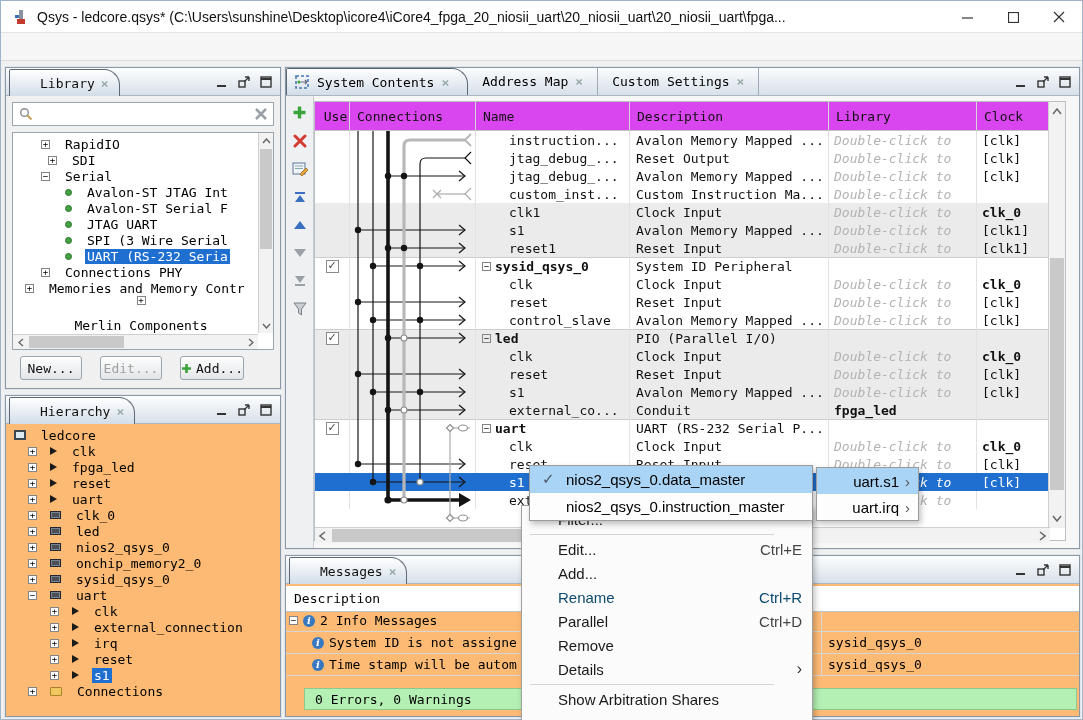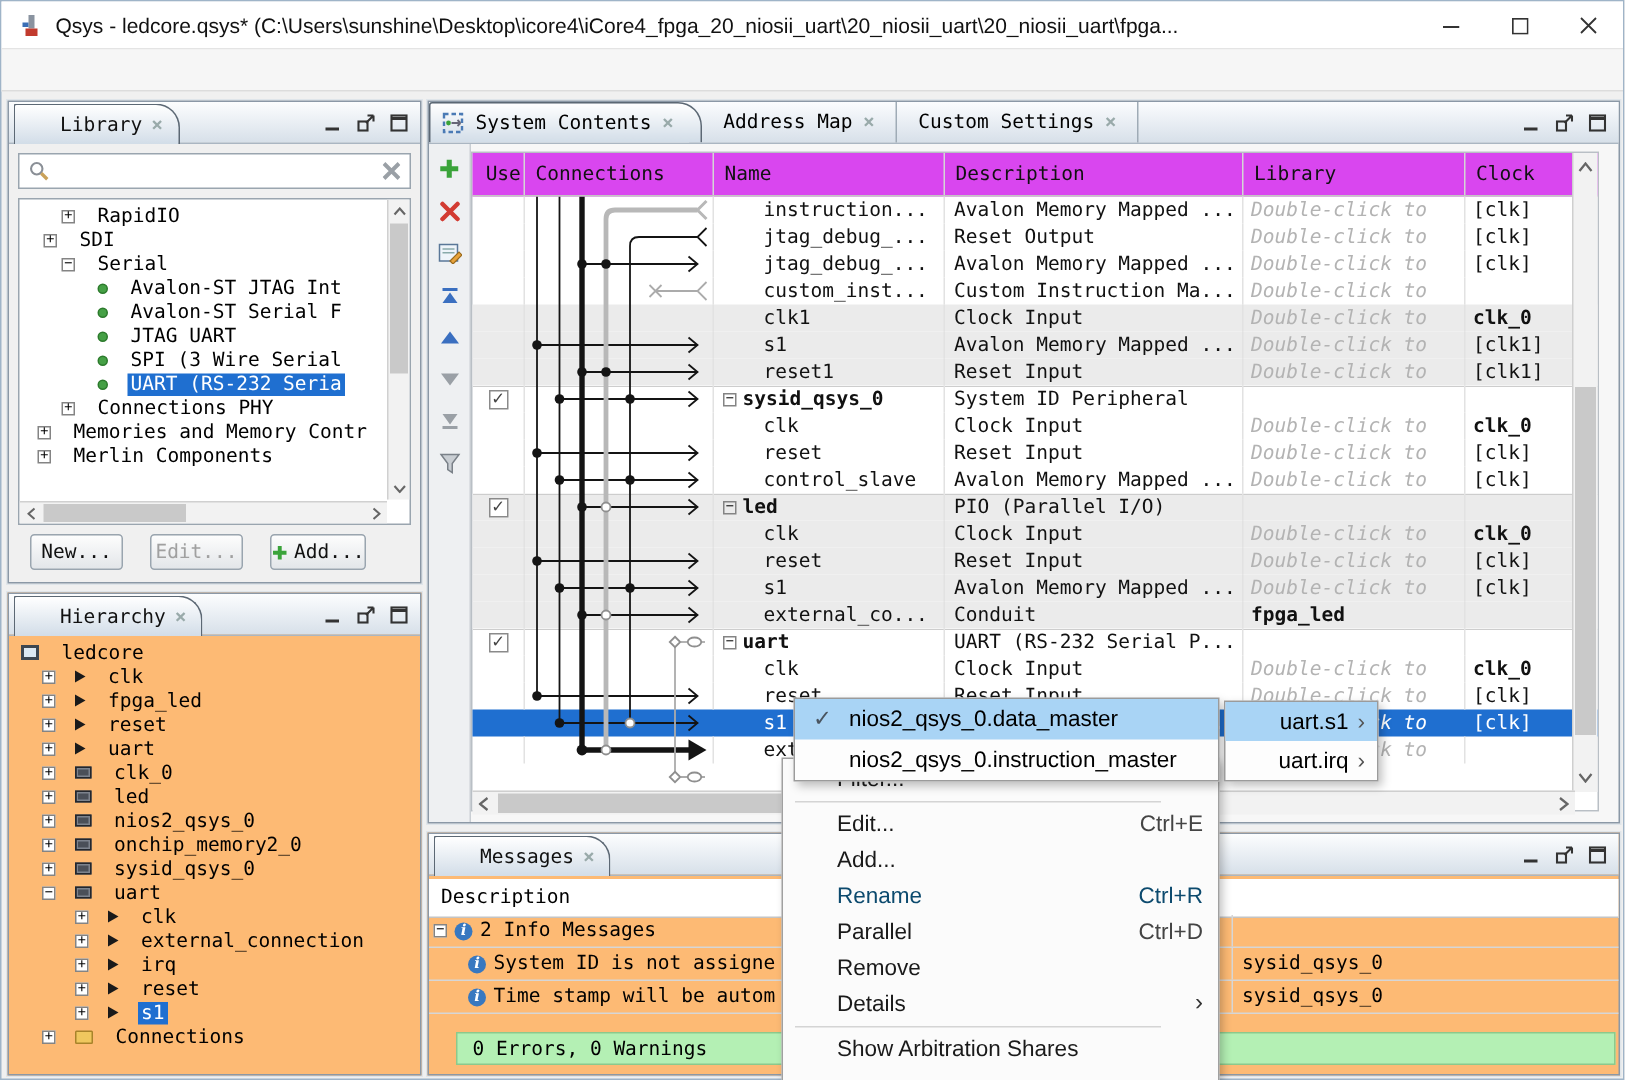--- a/index.html
+++ b/index.html
@@ -223,21 +223,21 @@
         </span>
     </div>
     <div class="treebox">
       <div class="rows">
 
       <div class="trowi" style="padding-left: 28px;">
             <span class="pm p"></span>
 
             <span class="lbl">RapidIO</span>
           </div>
-          <div class="trowi" style="padding-left: 16px;">
+          <div class="trowi" style="padding-left: 35px;">
             <span class="pm p"></span>
 
             <span class="lbl">SDI</span>
           </div>
           <div class="trowi" style="padding-left: 28px;">
             <span class="pm m"></span>
 
             <span class="lbl">Serial</span>
           </div>
           <div class="trowi" style="padding-left: 52px;">
@@ -268,21 +268,21 @@
           <div class="trowi" style="padding-left: 28px;">
             <span class="pm p"></span>
 
             <span class="lbl">Connections PHY</span>
           </div>
           <div class="trowi" style="padding-left: 12px;">
             <span class="pm p"></span>
 
             <span class="lbl">Memories and Memory Contr</span>
           </div>
-          <div class="trowi" style="padding-left: 12px;">
+          <div class="trowi" style="padding-left: 12px; flex-direction: column;">
             <span class="pm p"></span>
 
             <span class="lbl">Merlin Components</span>
           </div>
         </div>
       <div class="vsb">
         <span class="sbarrow" style="top:0;">
             <svg width="9" height="6" viewBox="0 0 9 6">
               <path d="M1,5 L4.5,1 L8,5" fill="none" stroke="#666" stroke-width="1.4"></path>
             </svg>

